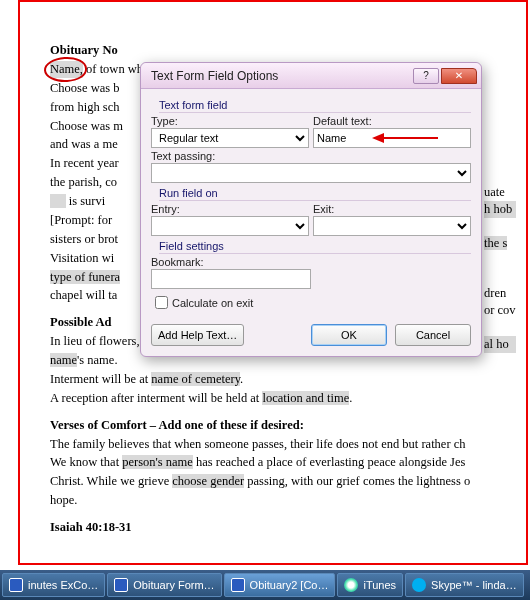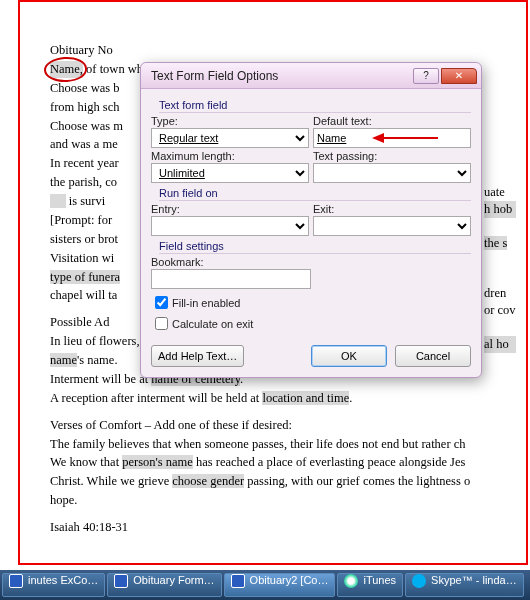--- a/index.html
+++ b/index.html
@@ -24,21 +24,21 @@
     padding: 30px 10px 10px 30px;
     overflow: hidden;
   }
   .doc {
     font-family: "Times New Roman", serif;
     font-size: 12.5px;
     color: #000;
     line-height: 1.35;
   }
   .doc p { margin: 0 0 2px 0; }
-  .doc .section { font-weight: normal; margin-top: 10px; margin-bottom: 2px; }
+  .doc .section { font-weight: bold; margin-top: 10px; margin-bottom: 2px; }
   .field { background: #d9d9d9; }
   .circled {
     position: relative;
     display: inline-block;
   }
   .circled::after {
     content: "";
     position: absolute;
     left: -6px; right: -4px; top: -4px; bottom: -4px;
     border: 2px solid #c00;
@@ -102,21 +102,20 @@
   .row { display: flex; gap: 4px; margin-top: 2px; }
   .col { flex: 1; display: flex; flex-direction: column; }
   label.small { font-size: 11px; margin-bottom: 1px; }
   select, input[type=text] {
     height: 20px;
     border: 1px solid #aaa;
     background: #fff;
     font-size: 11px;
     padding: 1px 3px;
     font-family: inherit;
-    text-decoration: underline;
   }
   .checks { margin-top: 4px; }
   .checks label { display: block; font-size: 11px; margin: 2px 0; }
   .checks input { vertical-align: -2px; margin-right: 4px; }
   .dlg-buttons {
     display: flex;
     gap: 0;
     justify-content: space-between;
     margin-top: 12px;
     align-items: center;
@@ -155,21 +154,21 @@
     overflow: hidden;
   }
   .task {
     height: 24px;
     background: linear-gradient(#4a78a8,#2d527a);
     border: 1px solid #5a88b8;
     border-radius: 2px;
     color: #fff;
     font-size: 11px;
     display: flex;
-    align-items: flex-start;
+    align-items: center;
     padding: 0 6px;
     gap: 5px;
     white-space: nowrap;
     cursor: pointer;
   }
   .task.active {
     background: linear-gradient(#6aa0d8,#3a6da0);
   }
   .ticon {
     width: 14px; height: 14px;
@@ -256,24 +255,20 @@
         <label class="small">Type:</label>
         <select><option>Regular text</option></select>
       </div>
       <div class="col">
         <label class="small">Default text:</label>
         <input type="text" value="Name" style="">
       </div>
     </div>
     <div class="row">
       <div class="col">
-        <label class="small">Maximum length:</label>
-        <select><option>Unlimited</option></select>
-      </div>
-      <div class="col">
         <label class="small">Text passing:</label>
         <select><option></option></select>
       </div>
     </div>
 
     <div class="group-label">Run field on</div>
     <div class="row">
       <div class="col">
         <label class="small">Entry:</label>
         <select><option></option></select>
@@ -283,21 +278,20 @@
         <select><option></option></select>
       </div>
     </div>
 
     <div class="group-label">Field settings</div>
     <div class="col" style="max-width:160px;">
       <label class="small">Bookmark:</label>
       <input type="text" value="" style="">
     </div>
     <div class="checks">
-      <label><input type="checkbox" checked="" style=""><span>Fill-in enabled</span></label>
       <label><input type="checkbox" style=""><span>Calculate on exit</span></label>
     </div>
 
     <div class="dlg-buttons">
       <button class="btn">Add Help Text…</button>
       <div class="rightbtns">
         <button class="btn primary">OK</button>
         <button class="btn">Cancel</button>
       </div>
     </div>

